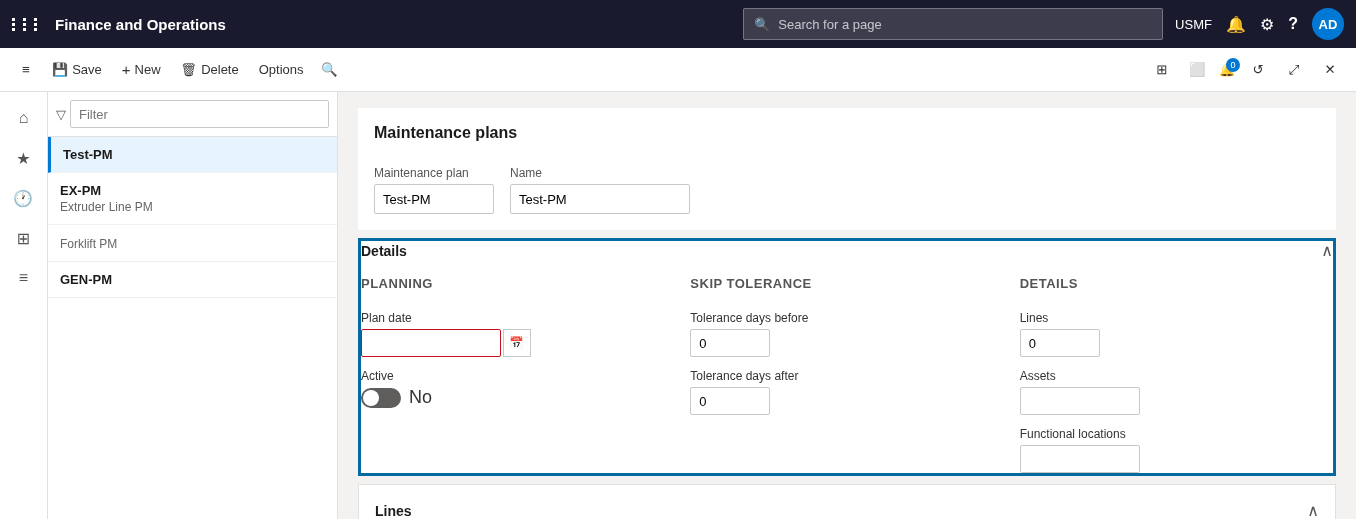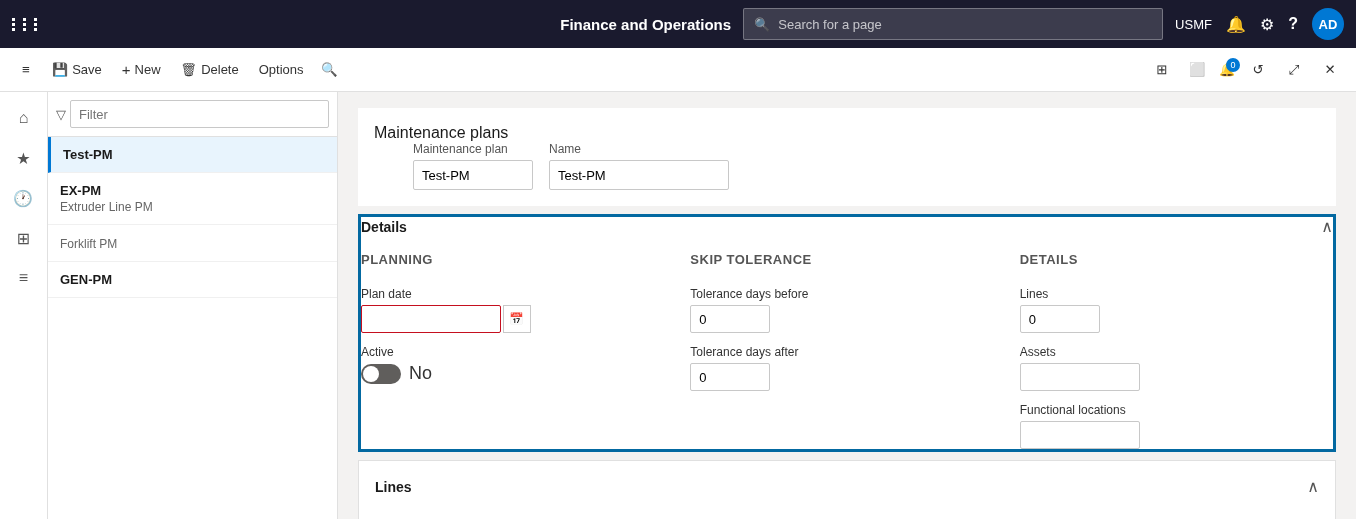--- a/index.html
+++ b/index.html
@@ -10,21 +10,21 @@
       height: 48px;
       background: #1a1a2e;
       display: flex;
       align-items: center;
       padding: 0 12px;
       color: white;
       gap: 12px;
     }
     .top-nav-grid { display: grid; grid-template-columns: 9px 9px 9px; gap: 2px; cursor: pointer; }
     .top-nav-grid span { width: 3px; height: 3px; background: white; display: block; }
-    .top-nav-title { font-size: 15px; font-weight: 600; color: white; flex: 1; text-align: right; }
+    .top-nav-title { font-size: 15px; font-weight: 600; color: white; flex: 1; }
     .top-nav-search {
       flex: 0 0 420px;
       background: rgba(255,255,255,0.15);
       border: 1px solid rgba(255,255,255,0.3);
       border-radius: 2px;
       height: 32px;
       display: flex;
       align-items: center;
       padding: 0 10px;
       color: rgba(255,255,255,0.7);
@@ -130,25 +130,25 @@
     .list-item-title { font-weight: 600; font-size: 13px; color: #1a1a1a; }
     .list-item-sub { font-size: 12px; color: #666; margin-top: 2px; }
 
     
     .detail-panel {
       flex: 1;
       overflow-y: auto;
       background: #f3f2f1;
       padding: 16px 20px;
     }
-    .section-title { font-size: 16px; font-weight: 400; color: #1a1a1a; margin-bottom: 0; }
+    .section-title { font-size: 16px; font-weight: 700; color: #1a1a1a; margin-bottom: 24px; }
 
     
     .form-header { background: white; padding: 16px; margin-bottom: 8px; }
-    .form-header-fields { display: flex; gap: 16px; align-items: flex-end; margin-left: 39px; }
+    .form-header-fields { display: flex; gap: 16px; align-items: flex-end; }
     .form-field { display: flex; flex-direction: column; gap: 4px; }
     .form-label { font-size: 12px; color: #555; }
     .form-input {
       border: 1px solid #c8c8c8;
       border-radius: 2px;
       padding: 4px 8px;
       font-size: 13px;
       height: 30px;
       outline: none;
       background: white;

